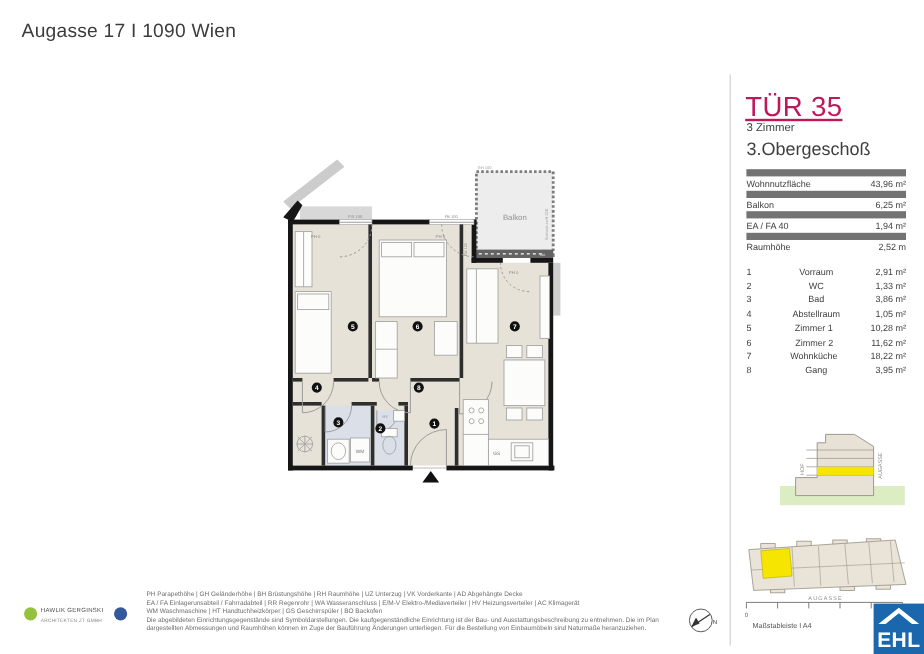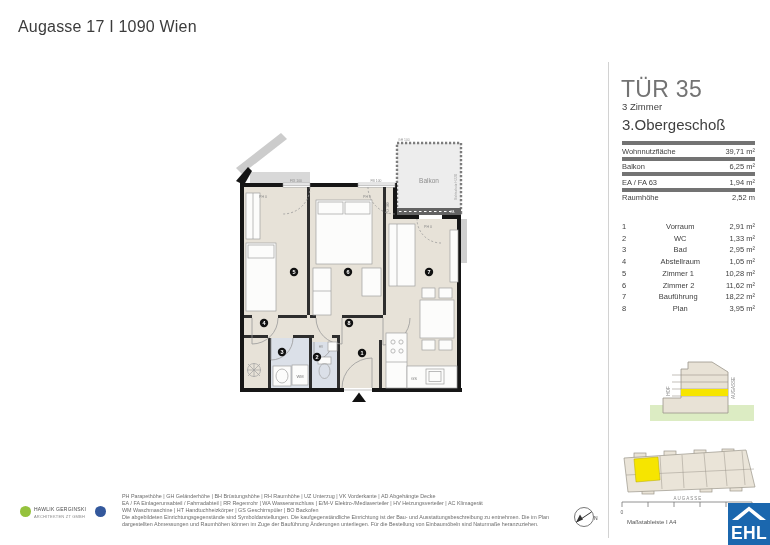--- a/index.html
+++ b/index.html
@@ -3,25 +3,25 @@
 <meta charset="utf-8">
 <style>
   html,body{margin:0;padding:0;}
   body{width:770px;height:545px;background:#ffffff;font-family:"Liberation Sans",sans-serif;position:relative;overflow:hidden;}
   .abs{position:absolute;}
   
   .address{left:18px;top:18px;font-size:16px;color:#3c3c3c;letter-spacing:.2px;}
   
   .vdivider{left:608px;top:62px;width:1px;height:476px;background:#d2d2d2;}
   
-  .unit-title{left:621px;top:76px;font-size:23px;font-weight:500;color:#737373;letter-spacing:.3px;}
+  .unit-title{left:621px;top:76px;font-size:23px;font-weight:500;color:#be185d;letter-spacing:.3px;text-decoration:underline;}
   .unit-floor{left:622px;top:116px;font-size:15px;color:#3f3f3f;}
   .unit-rooms{left:622px;top:101px;font-size:9.5px;color:#3f3f3f;}
   .summary{left:622px;top:141px;width:133px;}
-  .summary .row{display:flex;justify-content:space-between;border-top:4px solid #737373;font-size:7.5px;color:#3f3f3f;padding:1.5px 0 1px 0;}
+  .summary .row{display:flex;justify-content:space-between;border-top:6px solid #737373;font-size:7.5px;color:#3f3f3f;padding:1.5px 0 1px 0;}
   .roomlist{left:622px;top:221px;width:133px;font-size:7.5px;color:#3f3f3f;}
   .roomlist .row{display:flex;line-height:11.7px;}
   .roomlist .no{width:9px;}
   .roomlist .nm{flex:1;text-align:center;}
   .roomlist .ar{text-align:left;}
   
   .legend{left:122px;top:493px;width:445px;font-size:5.4px;line-height:6.9px;color:#6d6d6d;}
   .arch-logo-green{left:20px;top:506px;width:11px;height:11px;border-radius:50%;background:#95c23d;}
   .arch-logo-blue{left:95px;top:506px;width:11px;height:11px;border-radius:50%;background:#33589c;}
   .arch-text{left:34px;top:506px;width:60px;}
@@ -215,28 +215,28 @@
   <line x1="344" y1="390" x2="372" y2="390" stroke="#aaa" stroke-width="0.7"></line>
 </svg>
 
 <div class="abs unit-title">TÜR 35</div>
 <div class="abs unit-floor">3.Obergeschoß</div>
 <div class="abs unit-rooms">3 Zimmer</div>
 
 <div class="abs summary">
   <div class="row">
       <span>Wohnnutzfläche</span>
-      <span>39,71 m²</span>
+      <span>43,96 m²</span>
     </div>
   <div class="row">
       <span>Balkon</span>
       <span>6,25 m²</span>
     </div>
   <div class="row">
-      <span>EA / FA 63</span>
+      <span>EA / FA 40</span>
       <span>1,94 m²</span>
     </div>
   <div class="row">
       <span>Raumhöhe</span>
       <span>2,52 m</span>
     </div>
 </div>
 
 <div class="abs roomlist">
   <div class="row">
@@ -245,45 +245,45 @@
       <span class="ar">2,91 m²</span>
     </div>
   <div class="row">
       <span class="no">2</span>
       <span class="nm">WC</span>
       <span class="ar">1,33 m²</span>
     </div>
   <div class="row">
       <span class="no">3</span>
       <span class="nm">Bad</span>
-      <span class="ar">2,95 m²</span>
+      <span class="ar">3,86 m²</span>
     </div>
   <div class="row">
       <span class="no">4</span>
       <span class="nm">Abstellraum</span>
       <span class="ar">1,05 m²</span>
     </div>
   <div class="row">
       <span class="no">5</span>
       <span class="nm">Zimmer 1</span>
       <span class="ar">10,28 m²</span>
     </div>
   <div class="row">
       <span class="no">6</span>
       <span class="nm">Zimmer 2</span>
       <span class="ar">11,62 m²</span>
     </div>
   <div class="row">
       <span class="no">7</span>
-      <span class="nm">Bauführung</span>
+      <span class="nm">Wohnküche</span>
       <span class="ar">18,22 m²</span>
     </div>
   <div class="row">
       <span class="no">8</span>
-      <span class="nm">Plan</span>
+      <span class="nm">Gang</span>
       <span class="ar">3,95 m²</span>
     </div>
 </div>
 
 <svg class="abs" style="left:642px;top:357px;" width="120" height="75" viewBox="0 0 120 75">
   <rect x="8" y="48" width="104" height="16" fill="#dcecc3"></rect>
   <polygon points="21,56 21,41 39,41 39,12 46,12 46,5 70,5 86,15 86,56" fill="#e8e2d6" stroke="#9a958a" stroke-width="0.8"></polygon>
   <g stroke="#9a958a" stroke-width="0.6">
     <line x1="30" y1="18" x2="86" y2="18"></line>
       <line x1="30" y1="25" x2="86" y2="25"></line>

